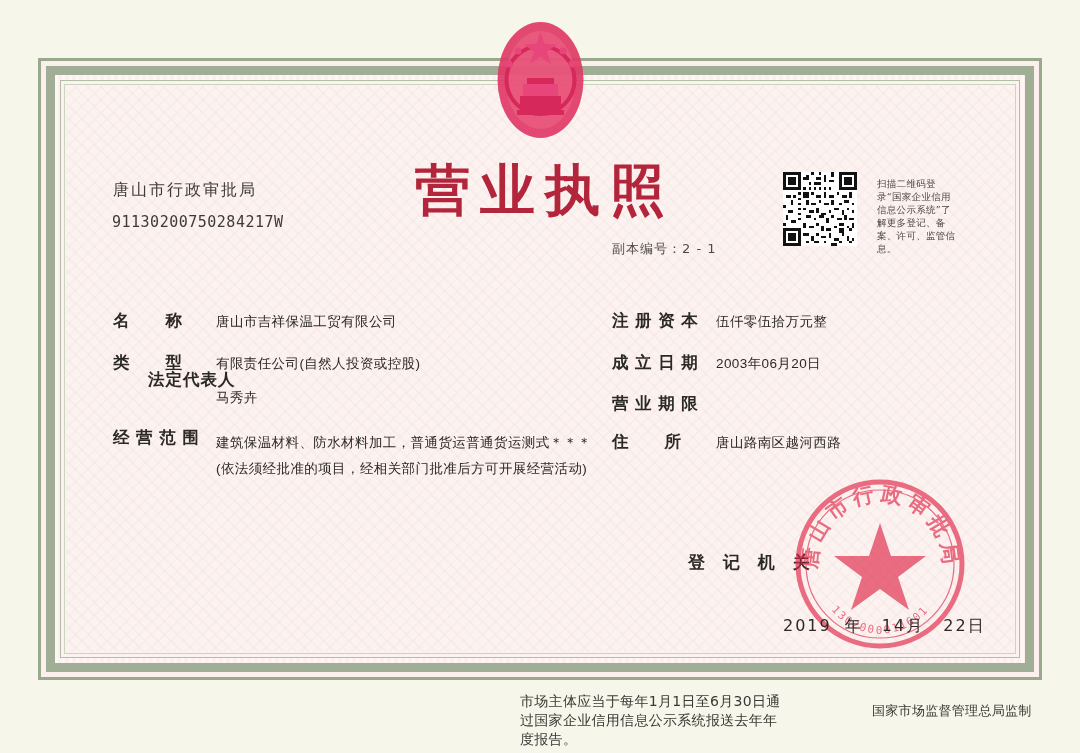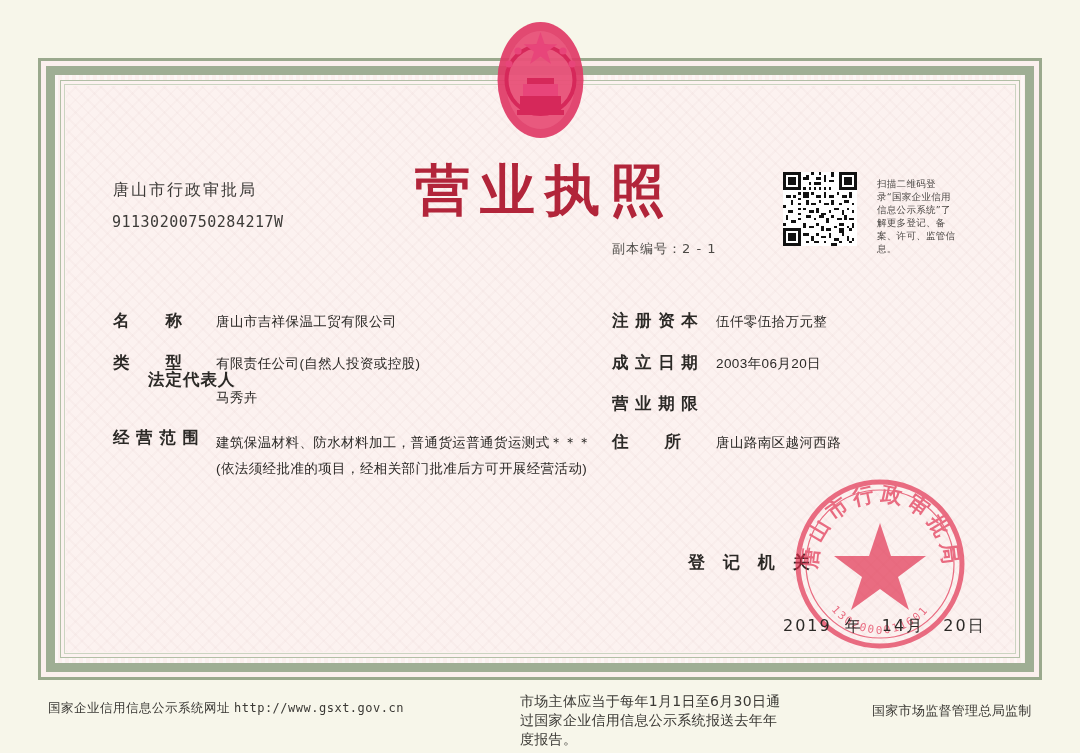--- a/index.html
+++ b/index.html
@@ -454,22 +454,19 @@
         <text font-family="'DejaVu Sans Mono','Liberation Mono',monospace" font-size="11" fill="#e0294a" letter-spacing="2">
           <textPath href="#sealArcB" startOffset="50%" text-anchor="middle">1302000011601</textPath>
         </text>
       </g>
     </svg>
   </div>
 
   <div class="date-line">
     <span class="y">2019</span><span>年</span>
     <span style="margin-left:12px;">14</span><span>月</span>
-    <span style="margin-left:12px;">20</span><span>日</span>
+    <span style="margin-left:12px;">22</span><span>日</span>
   </div>
 
-  <div class="footer-left">
-    <span>国家企业信用信息公示系统网址</span><span class="url">http://www.gsxt.gov.cn</span>
-  </div>
   <div class="footer-center">市场主体应当于每年1月1日至6月30日通过国家企业信用信息公示系统报送去年年度报告。</div>
   <div class="footer-right">国家市场监督管理总局监制</div>
 
 </div>
 
 </body></html>

